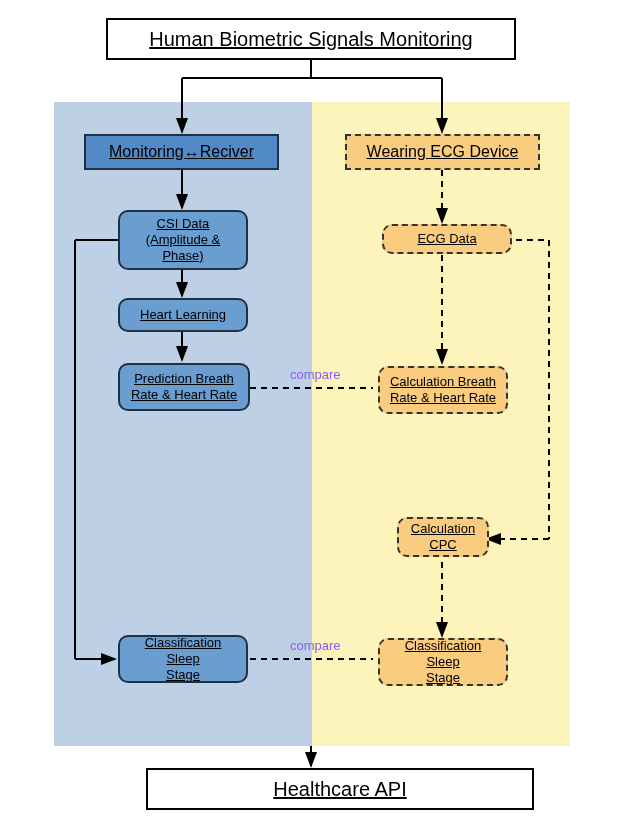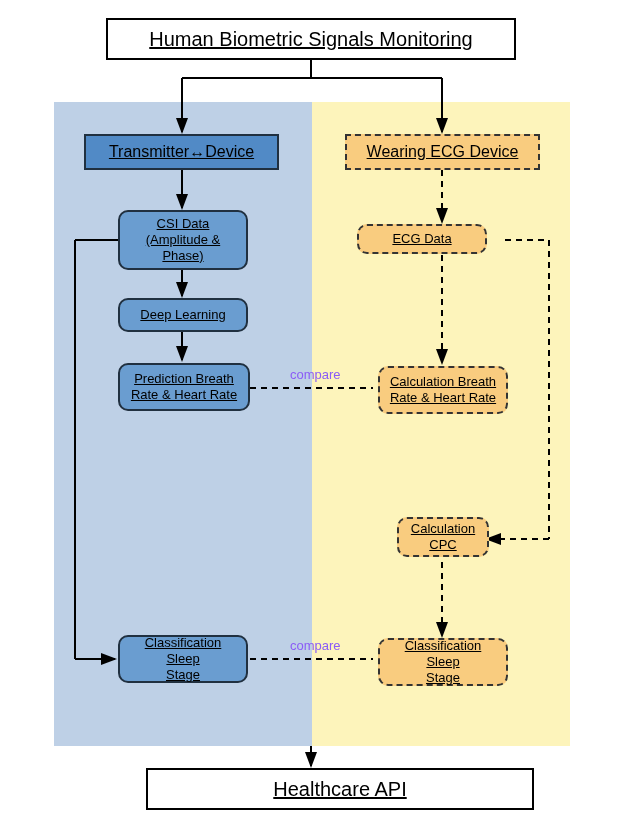--- a/index.html
+++ b/index.html
@@ -153,40 +153,40 @@
   </svg>
 
   <div class="box top-box">
     <span>Human Biometric Signals Monitoring</span>
   </div>
   <div class="box bottom-box">
     <span>Healthcare API</span>
   </div>
 
   <div class="box hdr-blue">
-    <span>Transmitter↔Device</span>
+    <span>Monitoring↔Reciver</span>
   </div>
   <div class="box hdr-yellow">
     <span>Wearing ECG Device</span>
   </div>
 
   <div class="box node-blue" style="left:118px; top:210px; width:130px; height:60px;">
     <span>CSI Data<br>(Amplitude &amp;<br>Phase)</span>
   </div>
   <div class="box node-blue" style="left:118px; top:298px; width:130px; height:34px;">
-    <span>Deep Learning</span>
+    <span>Heart Learning</span>
   </div>
   <div class="box node-blue" style="left:118px; top:363px; width:132px; height:48px;">
     <span>Prediction Breath<br>Rate &amp; Heart Rate</span>
   </div>
   <div class="box node-blue" style="left:118px; top:635px; width:130px; height:48px;">
     <span>Classification Sleep<br>Stage</span>
   </div>
 
-  <div class="box node-yellow" style="left:357px; top:224px; width:130px; height:30px;">
+  <div class="box node-yellow" style="left:382px; top:224px; width:130px; height:30px;">
     <span>ECG Data</span>
   </div>
   <div class="box node-yellow" style="left:378px; top:366px; width:130px; height:48px;">
     <span>Calculation Breath<br>Rate &amp; Heart Rate</span>
   </div>
   <div class="box node-yellow" style="left:397px; top:517px; width:92px; height:40px;">
     <span>Calculation<br>CPC</span>
   </div>
   <div class="box node-yellow" style="left:378px; top:638px; width:130px; height:48px;">
     <span>Classification Sleep<br>Stage</span>

